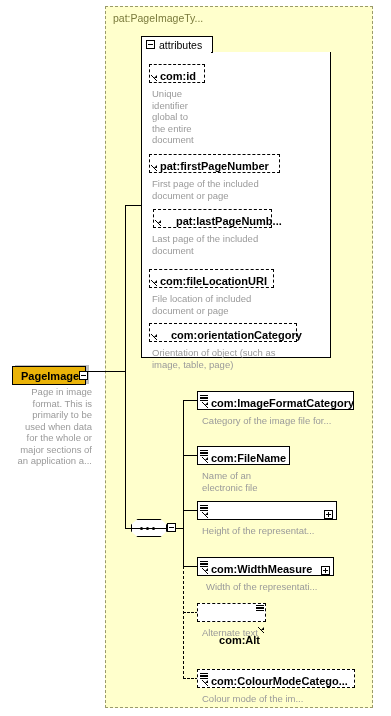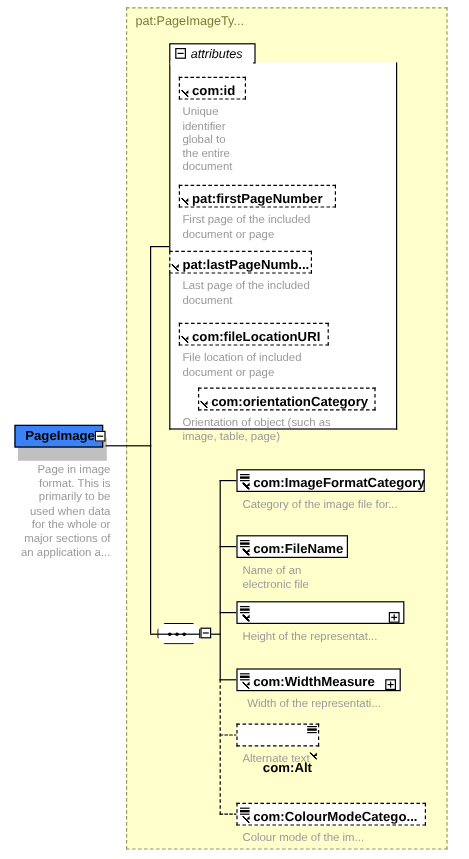--- a/index.html
+++ b/index.html
@@ -18,21 +18,21 @@
     left:113px;top:12px;font-size:10.5px;color:#7a7a3c;white-space:nowrap;
     font-family:Liberation Sans, sans-serif;
   }
 
   
   #attr-tab{
     left:141px;top:36px;width:72px;height:17px;
     background:#ffffff;border:1.3px solid #000;box-sizing:border-box;
     display:flex;align-items:center;gap:4px;padding-left:4px;
   }
-  #attr-tab .lbl{font-style:italic;font-size:10.5px;color:#000;text-align:right;}
+  #attr-tab .lbl{font-size:10.5px;color:#000;text-align:right;}
   #attr-body{
     left:141px;top:52px;width:190px;height:306px;
     background:#ffffff;border:1.3px solid #000;border-top:none;box-sizing:border-box;
   }
   
   #attr-notch{left:142.3px;top:51px;width:69px;height:3px;background:#ffffff;}
 
   
   .toggle{
     width:9px;height:9px;border:1.2px solid #000;background:#fff;
@@ -84,21 +84,21 @@
   .node .tg{margin-left:auto;margin-right:3px;}
 
   
   .desc{
     position:absolute;font-size:9.5px;line-height:11.5px;color:#9a9a9a;
     font-family:"Liberation Sans",sans-serif;
   }
 
   
   #root-node{
-    left:12px;top:354px;width:74px;height:19px;border:1.6px solid #000;background:#3b82f6;
+    left:12px;top:366px;width:74px;height:19px;border:1.6px solid #000;background:#eab308;
     display:flex;align-items:center;box-sizing:border-box;
     font-size:11px;font-weight:bold;
   }
   #root-node .nm{padding-left:8px;}
   #root-desc{left:14px;top:386px;width:78px;text-align:right;}
 
   
   #seq{
     left:131px;top:519px;width:36px;height:18px;
   }
@@ -160,35 +160,35 @@
 </div>
 <div class="desc" style="left:152px;top:88px;width:44px;">Unique identifier global to the entire document</div>
 
 <div class="node dashed abs" style="left:149px;top:154px;width:131px;">
   <span class="shadow"></span>
   <span class="arrow"></span>
   <span class="nm">pat:firstPageNumber</span>
 </div>
 <div class="desc" style="left:152px;top:178px;width:128px;">First page of the included document or page</div>
 
-<div class="node dashed abs" style="left:141px;top:209px;width:119px;">
+<div class="node dashed abs" style="left:153px;top:209px;width:119px;gap:12px;">
   <span class="shadow"></span>
   <span class="arrow"></span>
   <span class="nm">pat:lastPageNumb...</span>
 </div>
 <div class="desc" style="left:152px;top:233px;width:128px;">Last page of the included document</div>
 
 <div class="node dashed abs" style="left:149px;top:269px;width:125px;">
   <span class="shadow"></span>
   <span class="arrow"></span>
   <span class="nm">com:fileLocationURI</span>
 </div>
 <div class="desc" style="left:152px;top:293px;width:128px;">File location of included document or page</div>
 
-<div class="node dashed abs" style="left:165px;top:323px;width:148px;">
+<div class="node dashed abs" style="left:149px;top:323px;width:148px;gap:11px;">
   <span class="shadow"></span>
   <span class="arrow"></span>
   <span class="nm">com:orientationCategory</span>
 </div>
 <div class="desc" style="left:152px;top:347px;width:136px;">Orientation of object (such as image, table, page)</div>
 
 <div class="abs" id="seq">
   <span class="octshadow"></span>
   <span class="oct"></span>
   <span class="dots">

